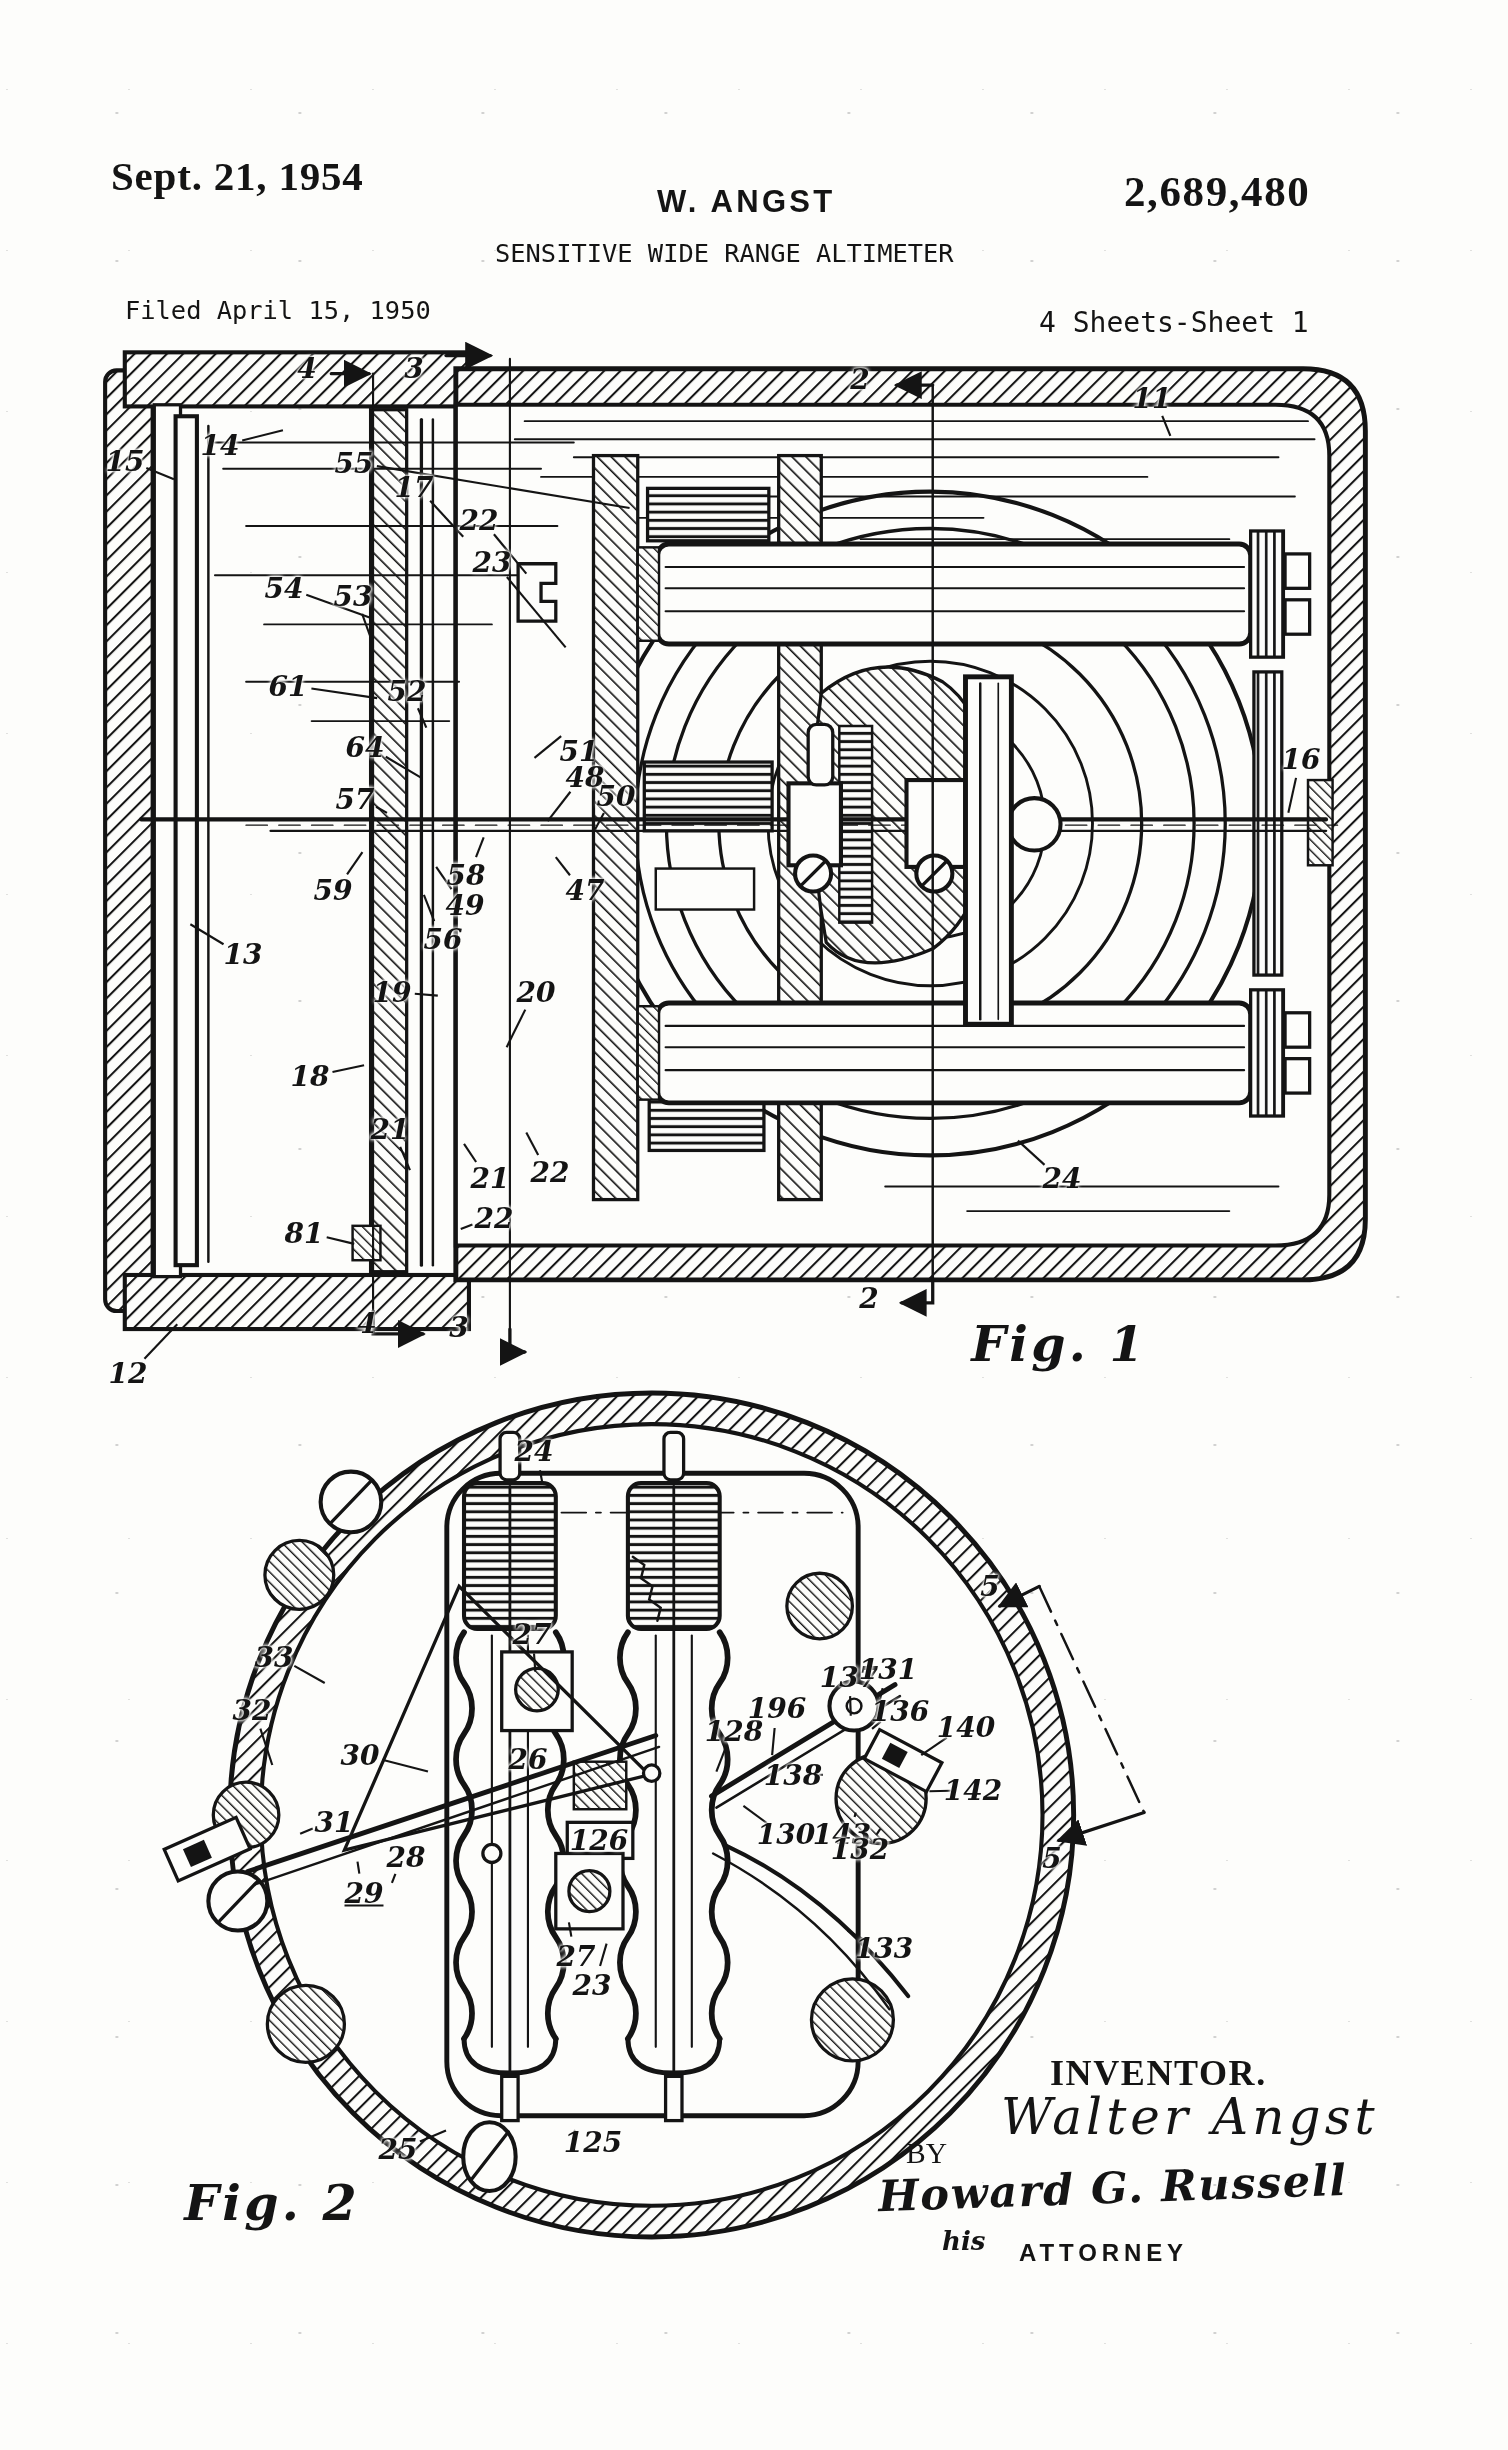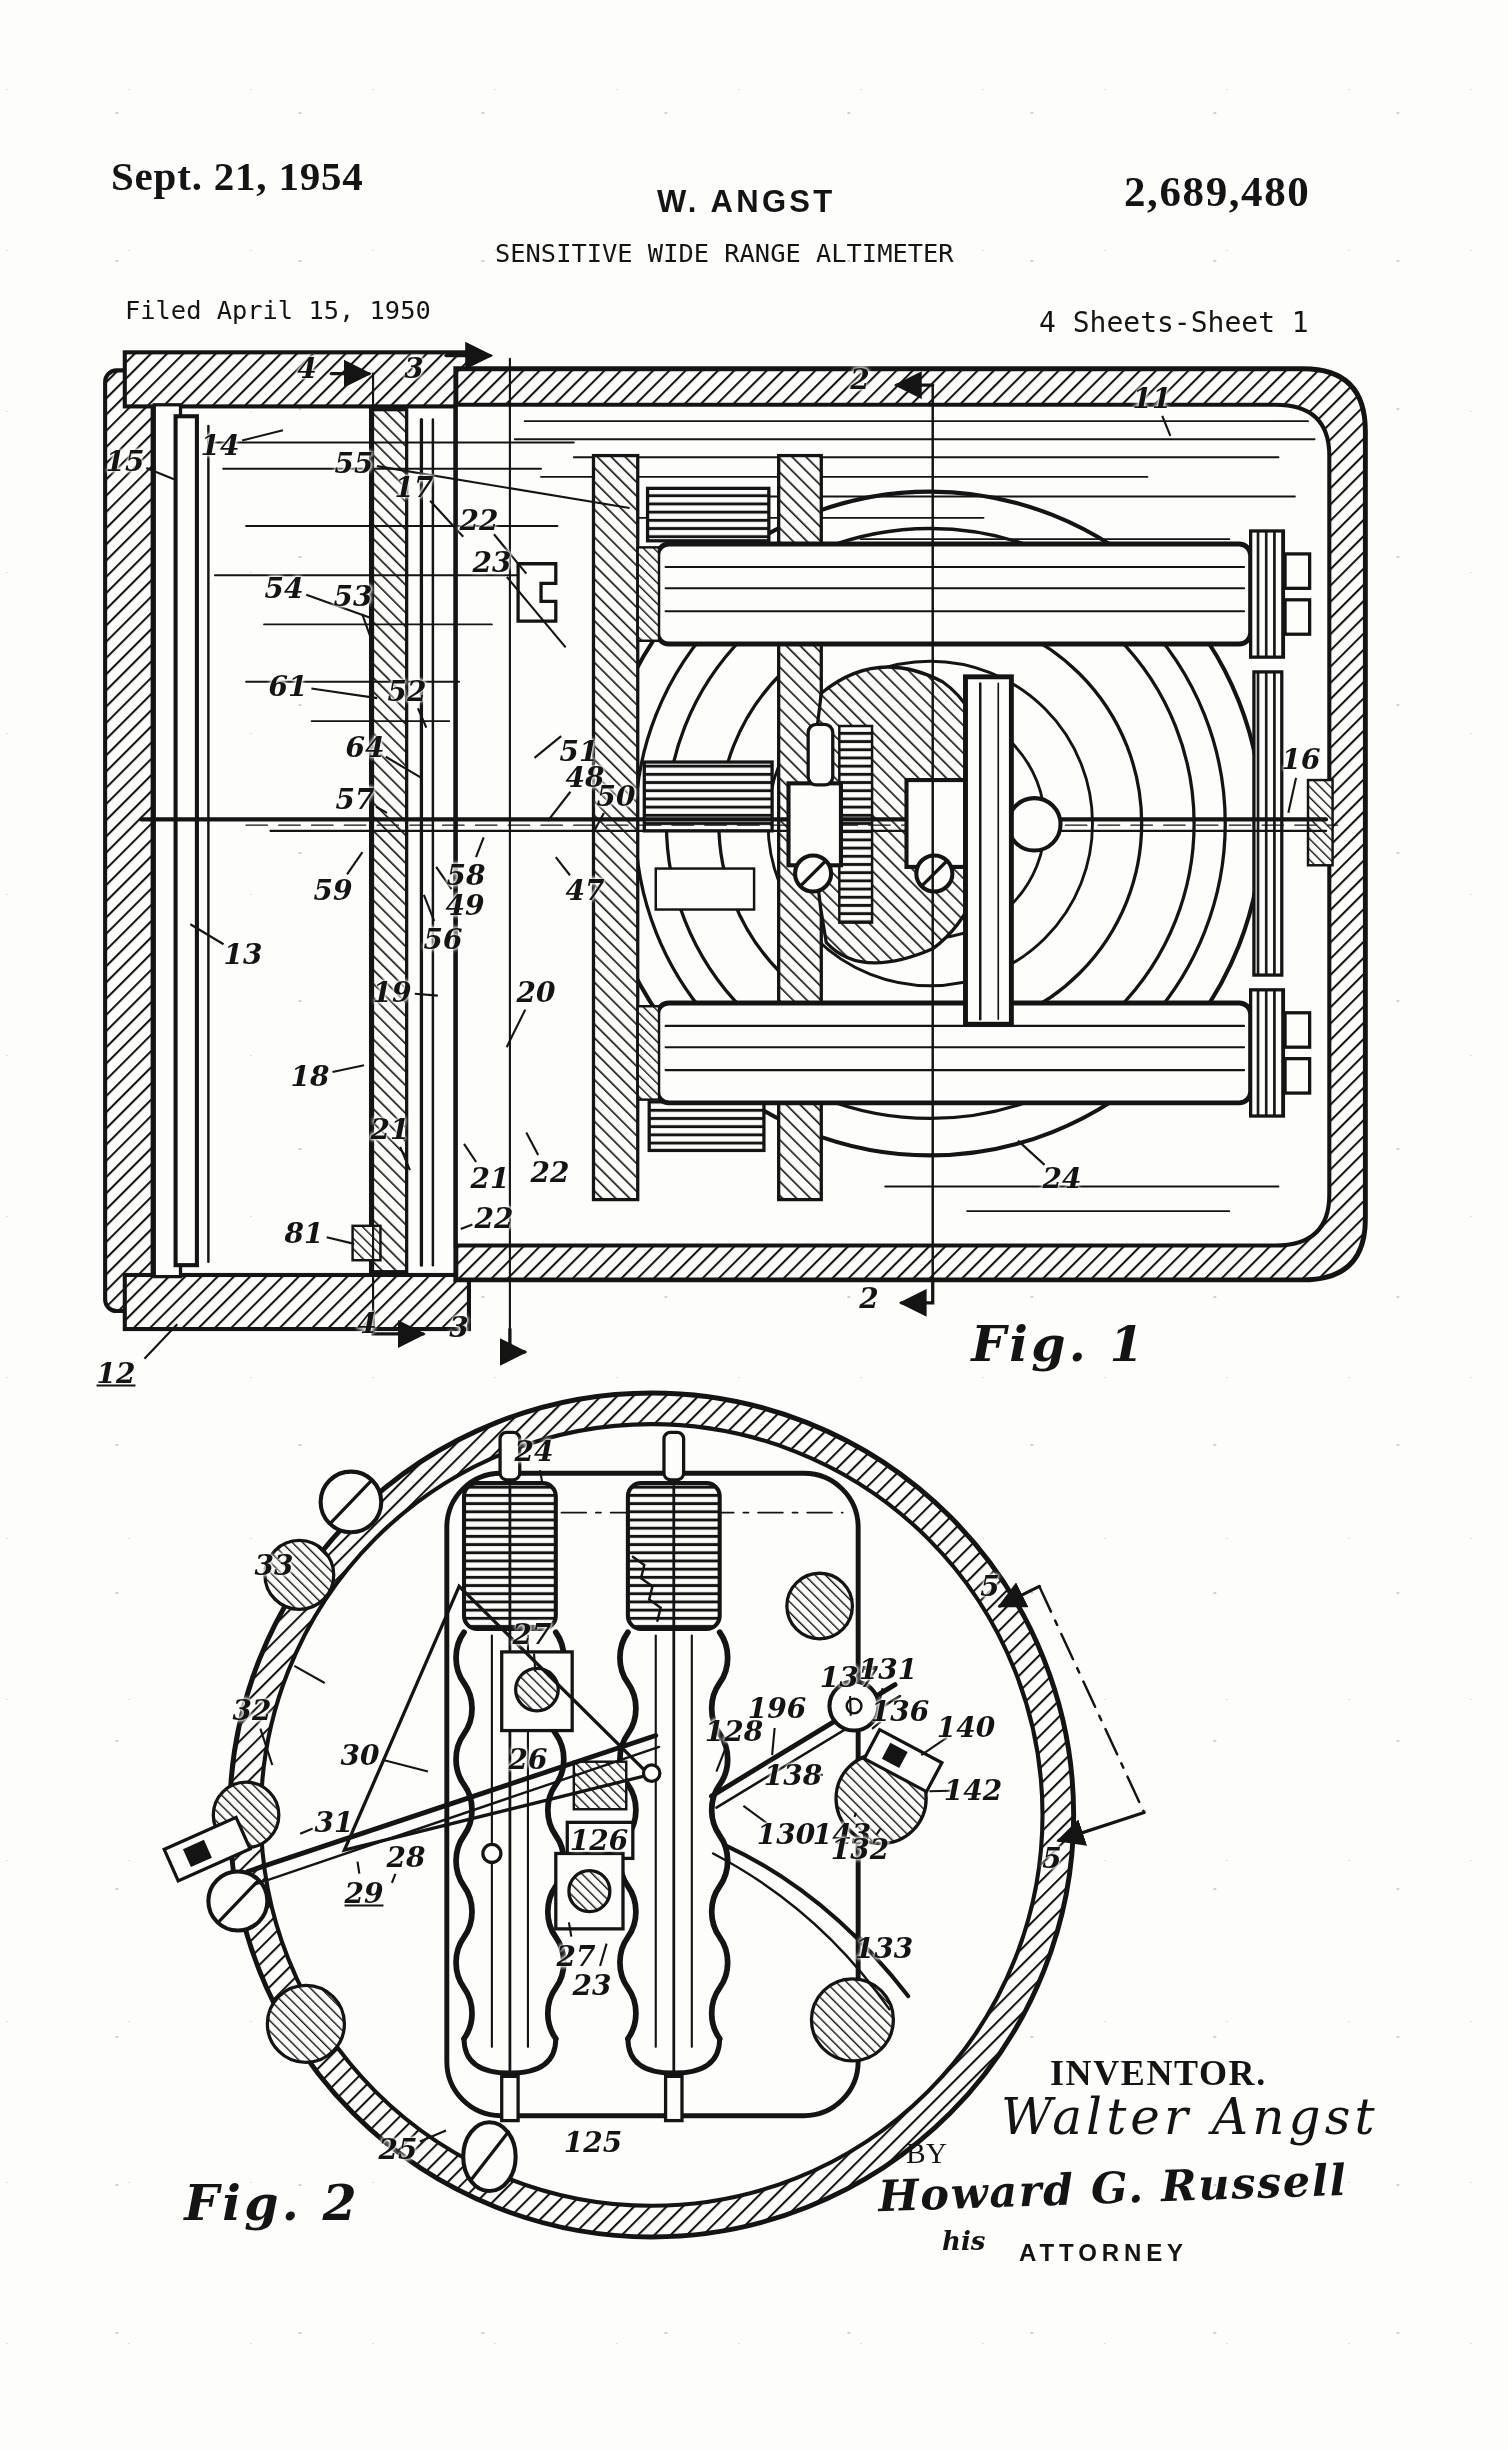--- a/index.html
+++ b/index.html
@@ -359,29 +359,29 @@
       <span class="ref-label" style="left: 243px; top: 954px;">13</span>
       <span class="ref-label" style="left: 392px; top: 992px;">19</span>
       <span class="ref-label" style="left: 536px; top: 992px;">20</span>
       <span class="ref-label" style="left: 310px; top: 1076px;">18</span>
       <span class="ref-label" style="left: 390px; top: 1129px;">21</span>
       <span class="ref-label" style="left: 490px; top: 1178px;">21</span>
       <span class="ref-label" style="left: 550px; top: 1172px;">22</span>
       <span class="ref-label" style="left: 494px; top: 1218px;">22</span>
       <span class="ref-label" style="left: 304px; top: 1233px;">81</span>
       <span class="ref-label" style="left: 1062px; top: 1178px;">24</span>
-      <span class="ref-label" style="left: 116px; top: 1373px; text-decoration: underline;">12</span>
+      <span class="ref-label" style="left: 128px; top: 1373px;">12</span>
       <span class="ref-label" style="left: 367px; top: 1323px;">4</span>
       <span class="ref-label" style="left: 459px; top: 1327px;">3</span>
       <span class="ref-label" style="left: 869px; top: 1298px;">2</span>
     </div>
   <div class="labels">
       <span class="ref-label" style="left: 534px; top: 1451px;">24</span>
       <span class="ref-label" style="left: 532px; top: 1634px;">27</span>
-      <span class="ref-label" style="left: 274px; top: 1565px; font-style: italic;">33</span>
+      <span class="ref-label" style="left: 274px; top: 1657px; font-style: italic;">33</span>
       <span class="ref-label" style="left: 252px; top: 1710px;">32</span>
       <span class="ref-label" style="left: 360px; top: 1755px;">30</span>
       <span class="ref-label" style="left: 528px; top: 1759px;">26</span>
       <span class="ref-label" style="left: 334px; top: 1822px;">31</span>
       <span class="ref-label" style="left: 406px; top: 1857px;">28</span>
       <span class="ref-label" style="left: 364px; top: 1893px; text-decoration: underline;">29</span>
       <span class="ref-label" style="left: 599px; top: 1840px;">126</span>
       <span class="ref-label" style="left: 576px; top: 1956px;">27</span>
       <span class="ref-label" style="left: 592px; top: 1985px;">23</span>
       <span class="ref-label" style="left: 734px; top: 1731px;">128</span>

